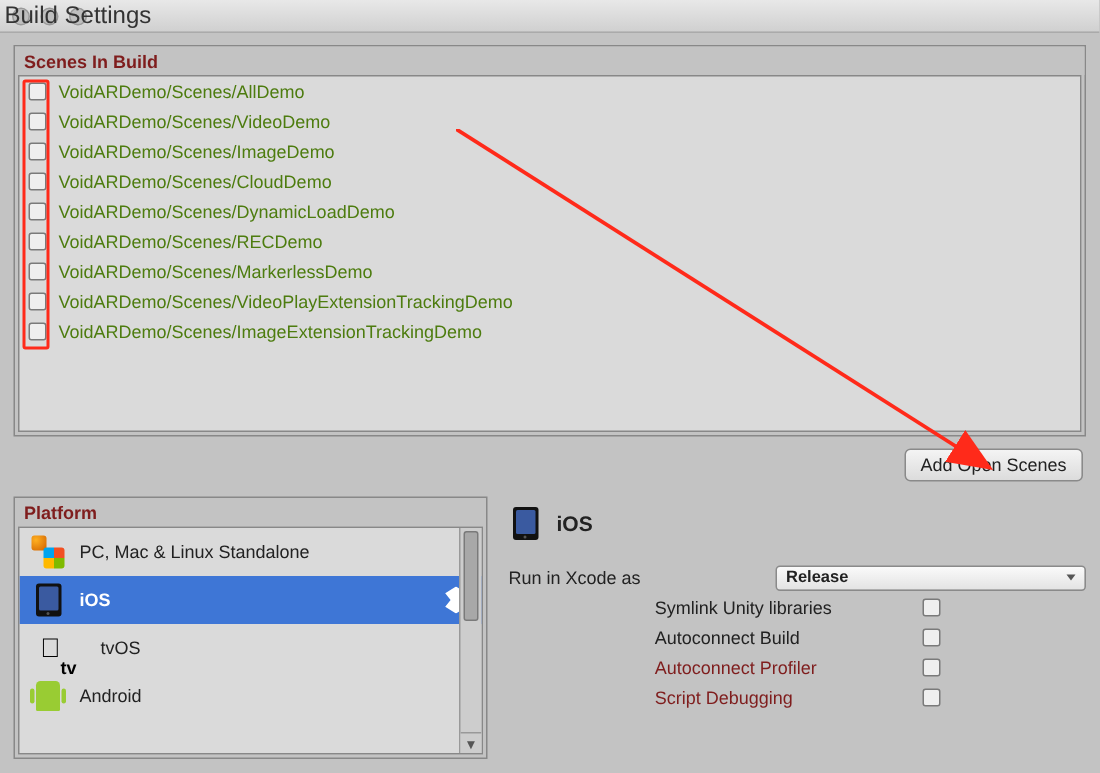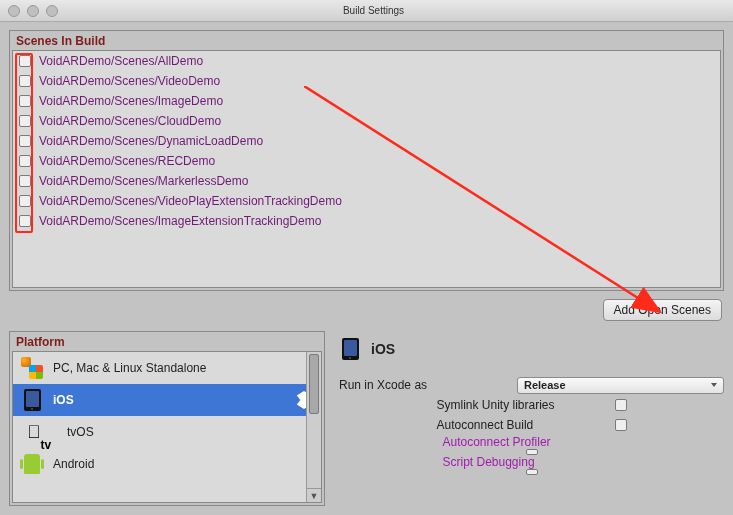--- a/index.html
+++ b/index.html
@@ -17,22 +17,22 @@
     background: linear-gradient(#e8e8e8, #d0d0d0);
     border-bottom: 1px solid #aaa;
     display: flex;
     align-items: center;
     padding: 0 8px;
     position: relative;
   }
   .traffic-lights { display: flex; gap: 7px; }
   .tl { width: 12px; height: 12px; border-radius: 50%; background: #bfbfbf; border: 1px solid #999; }
   .title-center {
-    position: absolute; left: 14px; right: 0; text-align: center;
-    font-size: 10px; color: #333; pointer-events: none;
+    position: absolute; left: 3px; right: 0; 
+    font-size: 16px; color: #333; pointer-events: none;
   }
   .content { padding: 8px 9px 0 9px; }
   .panel-label {
     font-weight: bold; font-size: 12px; color: #7f1d1d;
     padding: 3px 6px 2px 6px;
     background: #c3c3c3;
   }
   .scenes-panel {
     border: 1px solid #888;
     background: #c3c3c3;
@@ -50,21 +50,21 @@
     position: absolute;
     left: 2px; top: 2px;
     width: 18px; height: 180px;
     border: 2px solid #ff2a1a;
     border-radius: 2px;
     pointer-events: none;
   }
   .scene-row {
     display: flex; align-items: center;
     height: 20px; padding-left: 6px;
-    color: #701a75; font-size: 12px;
+    color: #4d7c0f; font-size: 12px;
     font-family: Arial, sans-serif;
   }
   .chk {
     width: 12px; height: 12px;
     background: #efefef;
     border: 1px solid #7a7a7a;
     border-radius: 2px;
     margin-right: 8px;
     flex-shrink: 0;
   }
@@ -170,21 +170,21 @@
   .detail-col { flex:1; padding-top:2px; }
   .detail-head {
     display:flex; align-items:center; gap:10px;
     height:32px; margin-bottom:10px;
   }
   .detail-head-label { font-weight:bold; font-size:14px; color:#222; }
   .form-row {
     display:flex; align-items:center; height:20px;
     font-size:12px; color:#222;justify-content:center;
   }
-  .form-row.disabled { color:#a21caf;flex-direction:column; }
+  .form-row.disabled { color:#7f1d1d; }
   .form-label { width:178px; }
   .select {
     flex:1; height:17px;
     background: linear-gradient(#fafafa,#e3e3e3);
     border:1px solid #8a8a8a; border-radius:3px;
     font-size:11px; padding:0 16px 0 6px;
     display:flex; align-items:center; position:relative;
     color:#222;
     font-weight:bold;
   }

